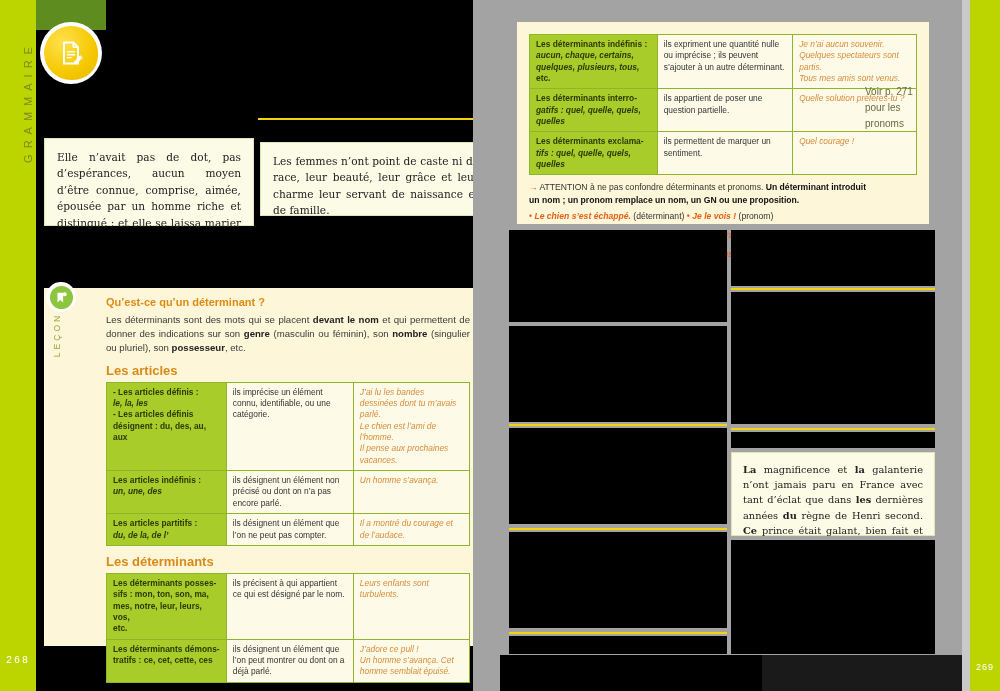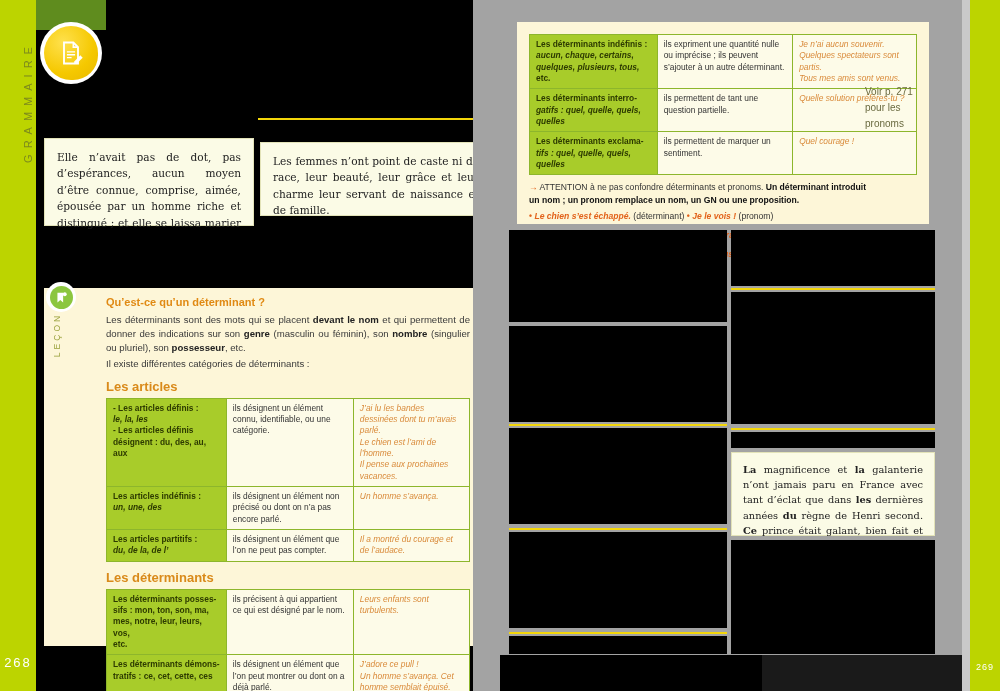--- a/index.html
+++ b/index.html
@@ -18,22 +18,22 @@
   }
   .spine-label {
     position: absolute; left: -72px; top: 96px; width: 200px;
     transform: rotate(-90deg);
     transform-origin: center center;
     font-size: 11px; letter-spacing: 6px; color: #7d8a1c;
     text-align: center; font-family: "Liberation Sans", sans-serif;
   }
   .spine-pageno {
     position: absolute; left: 0; top: 655px; width: 36px; text-align: center;
-    font-size: 13px; letter-spacing: 2px; color: #ffffff;
-    font-family: Liberation Sans, sans-serif;
+    font-size: 10px; letter-spacing: 2px; color: #ffffff;
+    font-family: Liberation Mono, monospace;
   }
   .spine-top-dark {
     position: absolute; left: 36px; top: 0; width: 70px; height: 30px;
     background: #5f8c1e;
   }
 
   
   .page-left {
     position: absolute; left: 36px; top: 0; width: 464px; height: 691px;
     background: #000000;
@@ -221,34 +221,33 @@
 
       <div class="lesson-vert">LEÇON</div>
 
       <div style="position:absolute; left:62px; top:8px; width:364px;">
         <h3>Qu’est-ce qu’un déterminant ?</h3>
         <p style="margin-top:5px;">
           Les déterminants sont des mots qui se placent <b>devant le nom</b> et qui permettent de
           donner des indications sur son <b>genre</b> (masculin ou féminin), son
           <b>nombre</b> (singulier ou pluriel), son <b>possesseur</b>, etc.
         </p>
-        <p style="margin-top:2px;">Il existe différentes catégories de déterminants :</p>
 
         <h4>Les articles</h4>
 
         <table class="gt">
           <tbody>
               <tr>
             <td class="c1">
               <div>- Les articles définis :</div>
               <div><i>le, la, les</i></div>
               <div>- Les articles définis</div>
               <div>désignent : du, des, au, aux</div>
             </td>
-            <td class="c2">ils désignent un élément connu, identifiable, ou une catégorie.</td>
+            <td class="c2">ils imprécise un élément connu, identifiable, ou une catégorie.</td>
             <td class="c3">
               <div>J’ai lu les bandes dessinées dont tu m’avais parlé.</div>
               <div>Le chien est l’ami de l’homme.</div>
               <div>Il pense aux prochaines vacances.</div>
             </td>
           </tr>
           <tr>
             <td class="c1">
               <div>Les articles indéfinis :</div>
               <div><i>un, une, des</i></div>
@@ -329,21 +328,21 @@
               <div>Quelques spectateurs sont partis.</div>
               <div>Tous mes amis sont venus.</div>
             </td>
           </tr>
           <tr>
             <td class="c1">
               <div>Les déterminants interro-</div>
               <div><i>gatifs : quel, quelle, quels,</i></div>
               <div><i>quelles</i></div>
             </td>
-            <td class="c2">ils permettent de tant une question partielle.</td>
+            <td class="c2">ils appartient de poser une question partielle.</td>
             <td class="c3">Quelle solution préfères-tu ?</td>
           </tr>
           <tr>
             <td class="c1">
               <div>Les déterminants exclama-</div>
               <div><i>tifs : quel, quelle, quels,</i></div>
               <div><i>quelles</i></div>
             </td>
             <td class="c2">ils permettent de marquer un sentiment.</td>
             <td class="c3">Quel courage !</td>

